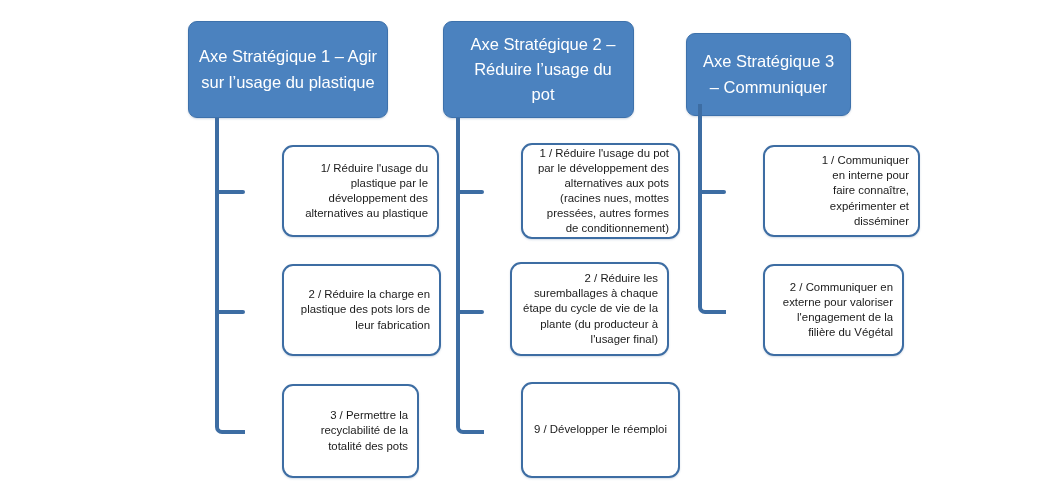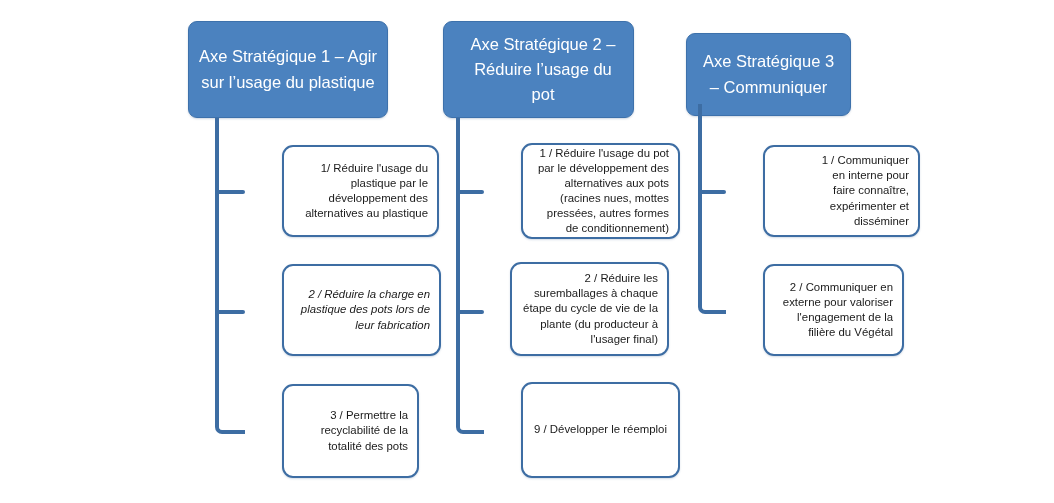--- a/index.html
+++ b/index.html
@@ -85,21 +85,21 @@
   <div class="column">
     <div class="header-box" style="left:188px; top:21px; width:200px; height:97px;">Axe Stratégique 1 – Agir sur l’usage du plastique</div>
 
     <div class="trunk" style="left:215px; top:118px; height:202px;"></div>
     <div class="elbow" style="left:215px; top:118px; width:30px; height:316px;"></div>
 
     <div class="branch" style="left:215px; top:190px; width:30px;"></div>
     <div class="branch" style="left:215px; top:310px; width:30px;"></div>
 
     <div class="sub-box" style="left:241px; top:145px; width:157px; height:92px;">1/ Réduire l'usage du plastique par le développement des alternatives au plastique</div>
-    <div class="sub-box" style="left:241px; top:264px; width:159px; height:92px;font-style:italic;">2 / Réduire la charge en plastique des pots lors de leur fabrication</div>
+    <div class="sub-box" style="left:241px; top:264px; width:159px; height:92px;">2 / Réduire la charge en plastique des pots lors de leur fabrication</div>
     <div class="sub-box" style="left:241px; top:384px; width:137px; height:94px;">3 / Permettre la recyclabilité de la totalité des pots</div>
   </div>
 
   <div class="column">
     <div class="header-box" style="left:443px; top:21px; width:191px; height:97px;padding-left:19px;">Axe Stratégique 2 – Réduire l’usage du pot</div>
 
     <div class="trunk" style="left:456px; top:118px; height:202px;"></div>
     <div class="elbow" style="left:456px; top:118px; width:28px; height:316px;"></div>
 
     <div class="branch" style="left:456px; top:190px; width:28px;"></div>

